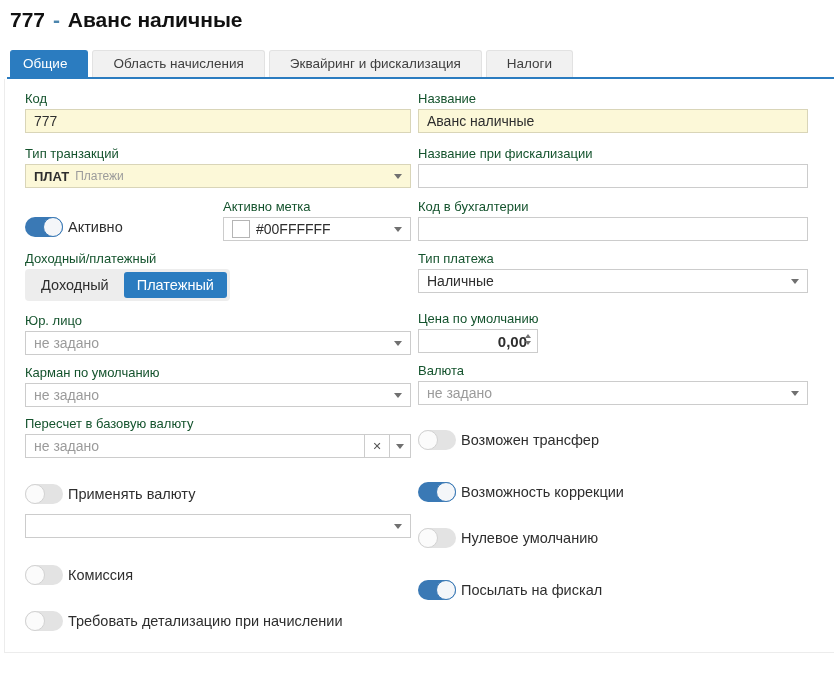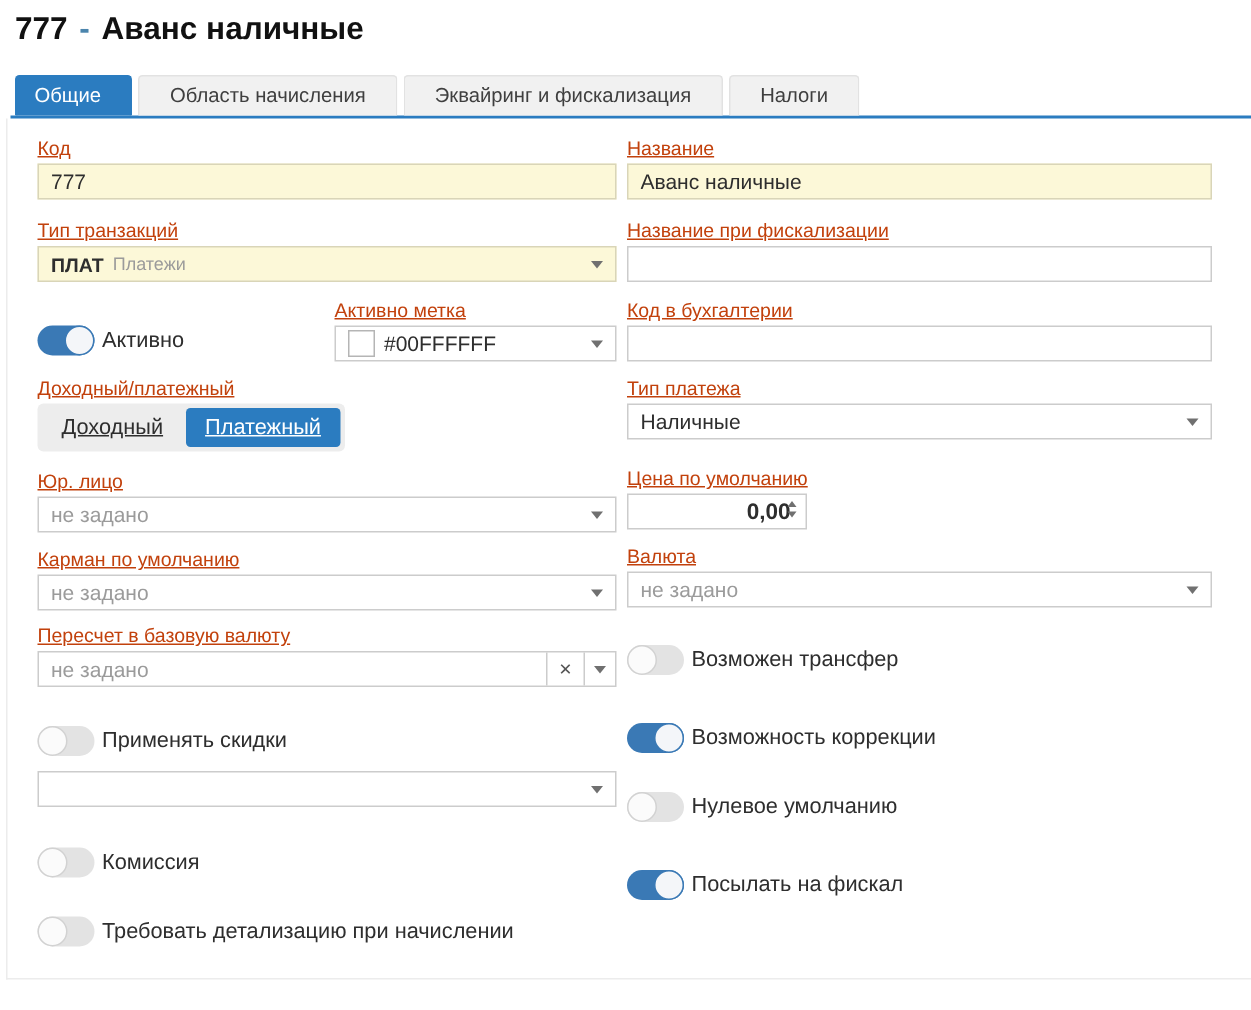--- a/index.html
+++ b/index.html
@@ -16,21 +16,21 @@
   .tab.on{background:#2b7cc0;border-color:#2b7cc0;color:#fff;}
 
   
   .panel{margin-left:4px;border-left:1px solid #ececec;border-bottom:1px solid #ececec;height:574px;box-sizing:border-box;padding-top:13px;}
   .cols{display:flex;gap:7px;padding-left:20px;}
   .col-left{width:386px;flex:none;}
   .col-right{width:390px;flex:none;}
 
   
   .group{display:block;}
-  .label{font-size:13px;line-height:13px;color:#c2410c;margin-bottom:4px;white-space:nowrap;text-decoration:underline;}
+  .label{font-size:13px;line-height:13px;color:#14532d;margin-bottom:4px;white-space:nowrap;}
   .input,.combo{box-sizing:border-box;width:100%;height:24px;border:1px solid #cccccc;background:#fff;font-size:14px;color:#2e2e2e;padding:0 8px;border-radius:0;}
   .input{font-family:"Liberation Sans","DejaVu Sans",sans-serif;outline:none;}
   .yellow{background:#fcf8d8;border-color:#d9d5b8;}
   .combo{display:flex;align-items:center;position:relative;cursor:pointer;padding-right:10px;}
   .combo .ph{color:#9b9b9b;}
   .combo .val{color:#2e2e2e;}
   .caret{width:0;height:0;border-left:4px solid transparent;border-right:4px solid transparent;border-top:5px solid #707070;position:absolute;right:8px;top:9px;}
   .tt-code{font-weight:bold;font-size:13px;color:#2e2e2e;margin-right:6px;}
   .tt-name{font-size:12px;color:#9b9b9b;}
 
@@ -47,21 +47,21 @@
 
   
   .numwrap{position:relative;width:120px;}
   .numwrap .input{text-align:right;padding-right:10px;font-weight:bold;font-size:15px;}
   .spin{position:absolute;right:7px;top:5px;display:flex;flex-direction:column;gap:3px;cursor:pointer;}
   .spin-up{width:0;height:0;border-left:3.5px solid transparent;border-right:3.5px solid transparent;border-bottom:4.5px solid #707070;}
   .spin-down{width:0;height:0;border-left:3.5px solid transparent;border-right:3.5px solid transparent;border-top:4.5px solid #707070;}
 
   
   .seg{display:inline-flex;background:#ededed;border-radius:4px;padding:3px;gap:2px;}
-  .seg-btn{height:26px;line-height:26px;padding:0 13px;font-size:14.5px;color:#2e2e2e;border-radius:3px;cursor:pointer;white-space:nowrap;text-decoration:underline;}
+  .seg-btn{height:26px;line-height:26px;padding:0 13px;font-size:14.5px;color:#2e2e2e;border-radius:3px;cursor:pointer;white-space:nowrap;}
   .seg-btn.on{background:#2b7cc0;color:#fff;}
 
   
   .switchrow{display:flex;align-items:center;}
   .switch{position:relative;width:38px;height:20px;border-radius:10px;background:#e3e3e3;flex:none;cursor:pointer;}
   .knob{position:absolute;left:0;top:0;width:20px;height:20px;border-radius:50%;background:#fbfbfb;border:1px solid #d2d2d2;box-sizing:border-box;transition:none;}
   .switch.on{background:#3a79b5;}
   .switch.on .knob{left:18px;background:#f4f6f9;border-color:#3a79b5;}
   .switchlabel{font-size:14.5px;color:#2e2e2e;margin-left:5px;white-space:nowrap;}
 
@@ -160,21 +160,21 @@
           <span class="cellc">
               <span class="caret"></span>
             </span>
         </div>
       </div>
 
       <div class="switchrow mb10">
         <div class="switch">
             <div class="knob"></div>
           </div>
-        <span class="switchlabel">Применять скидки</span>
+        <span class="switchlabel">Применять валюту</span>
       </div>
 
       <div class="group mb27">
         <div class="combo">
           <span class="ph"></span>
           <span class="caret"></span>
         </div>
       </div>
 
       <div class="switchrow mb26">

